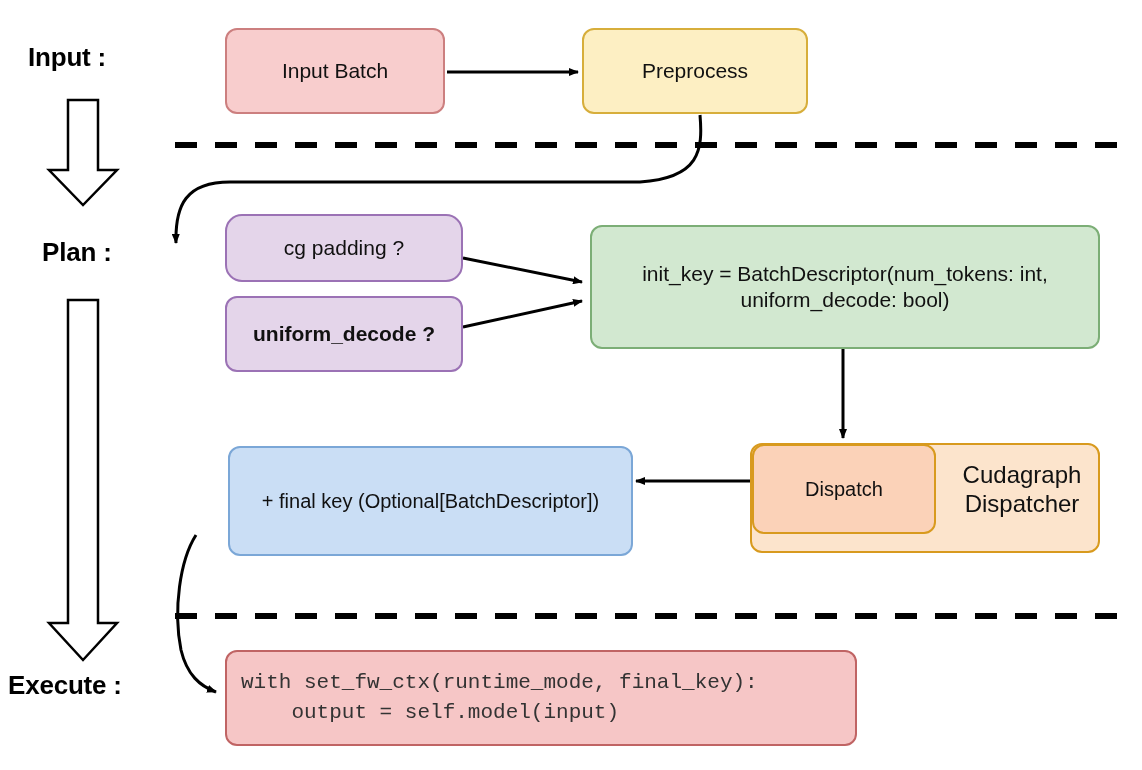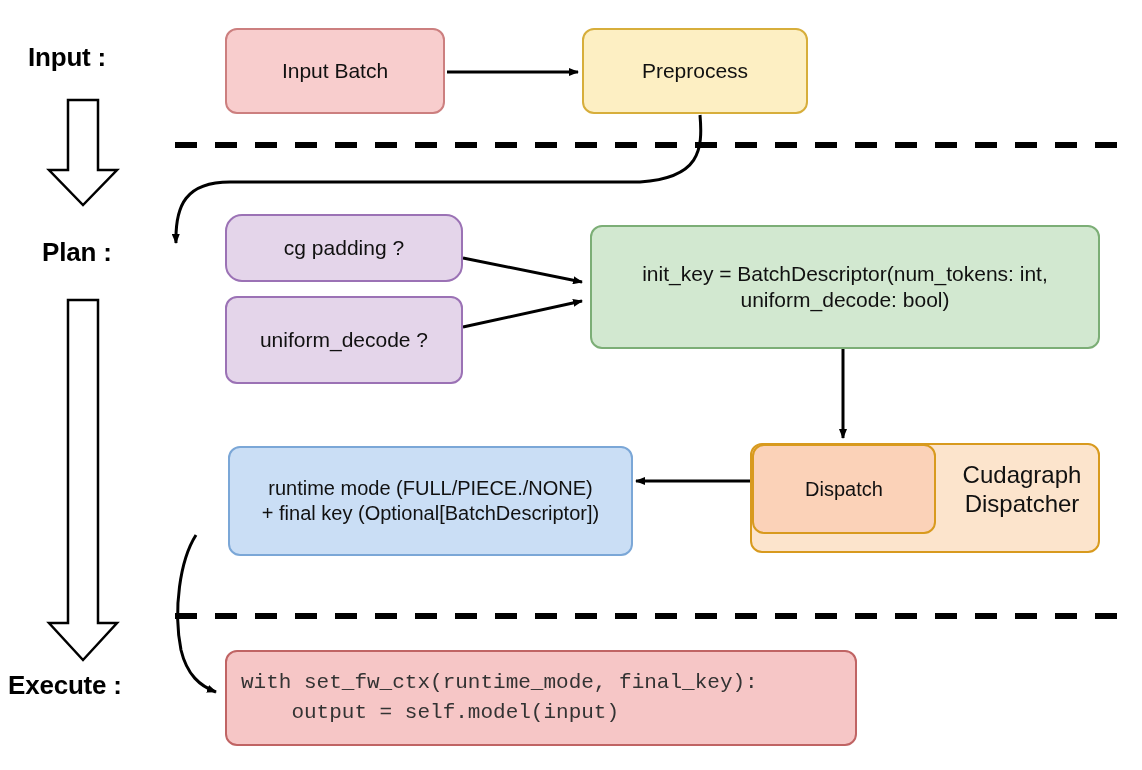--- a/index.html
+++ b/index.html
@@ -121,42 +121,41 @@
   </div>
 
   <div class="node node-yellow" style="left:582px; top:28px; width:226px; height:86px;">
     <span>Preprocess</span>
   </div>
 
   <div class="node node-purple" style="left:225px; top:214px; width:238px; height:68px;border-radius:17px;">
     <span>cg padding ?</span>
   </div>
 
-  <div class="node node-purple" style="left:225px; top:296px; width:238px; height:88px;">
+  <div class="node node-purple" style="left:225px; top:296px; width:238px; height:76px;font-weight:bold;">
     <span>uniform_decode ?</span>
   </div>
 
   <div class="node node-green" style="left:590px; top:225px; width:510px; height:124px; flex-direction:column;">
     <span>init_key = BatchDescriptor(num_tokens: int,</span>
     <span>uniform_decode: bool)</span>
   </div>
 
   <div class="node node-orange-outer" style="left:750px; top:443px; width:350px; height:110px; justify-content:flex-end; align-items:flex-start; flex-direction:column; padding:0;">
     <div style="position:absolute; left:195px; top:16px; width:150px; text-align:center; display:flex; flex-direction:column; font-size:24px; line-height:1.2;">
       <span>Cudagraph</span>
       <span>Dispatcher</span>
     </div>
   </div>
 
   <div class="node node-orange-inner" style="left:752px; top:444px; width:184px; height:90px; font-size:20px;">
     <span>Dispatch</span>
   </div>
 
   <div class="node node-blue" style="left:228px; top:446px; width:405px; height:110px; flex-direction:column; font-size:20px;">
-    <span>runtime mode (FULL/PIECE./NONE)</span>
     <span>+ final key (Optional[BatchDescriptor])</span>
   </div>
 
   <div class="node node-code" style="left:225px; top:650px; width:632px; height:96px; flex-direction:column; align-items:flex-start; justify-content:center;">
     <span>with set_fw_ctx(runtime_mode, final_key):</span>
     <span>    output = self.model(input)</span>
   </div>
 
 </div>
 

